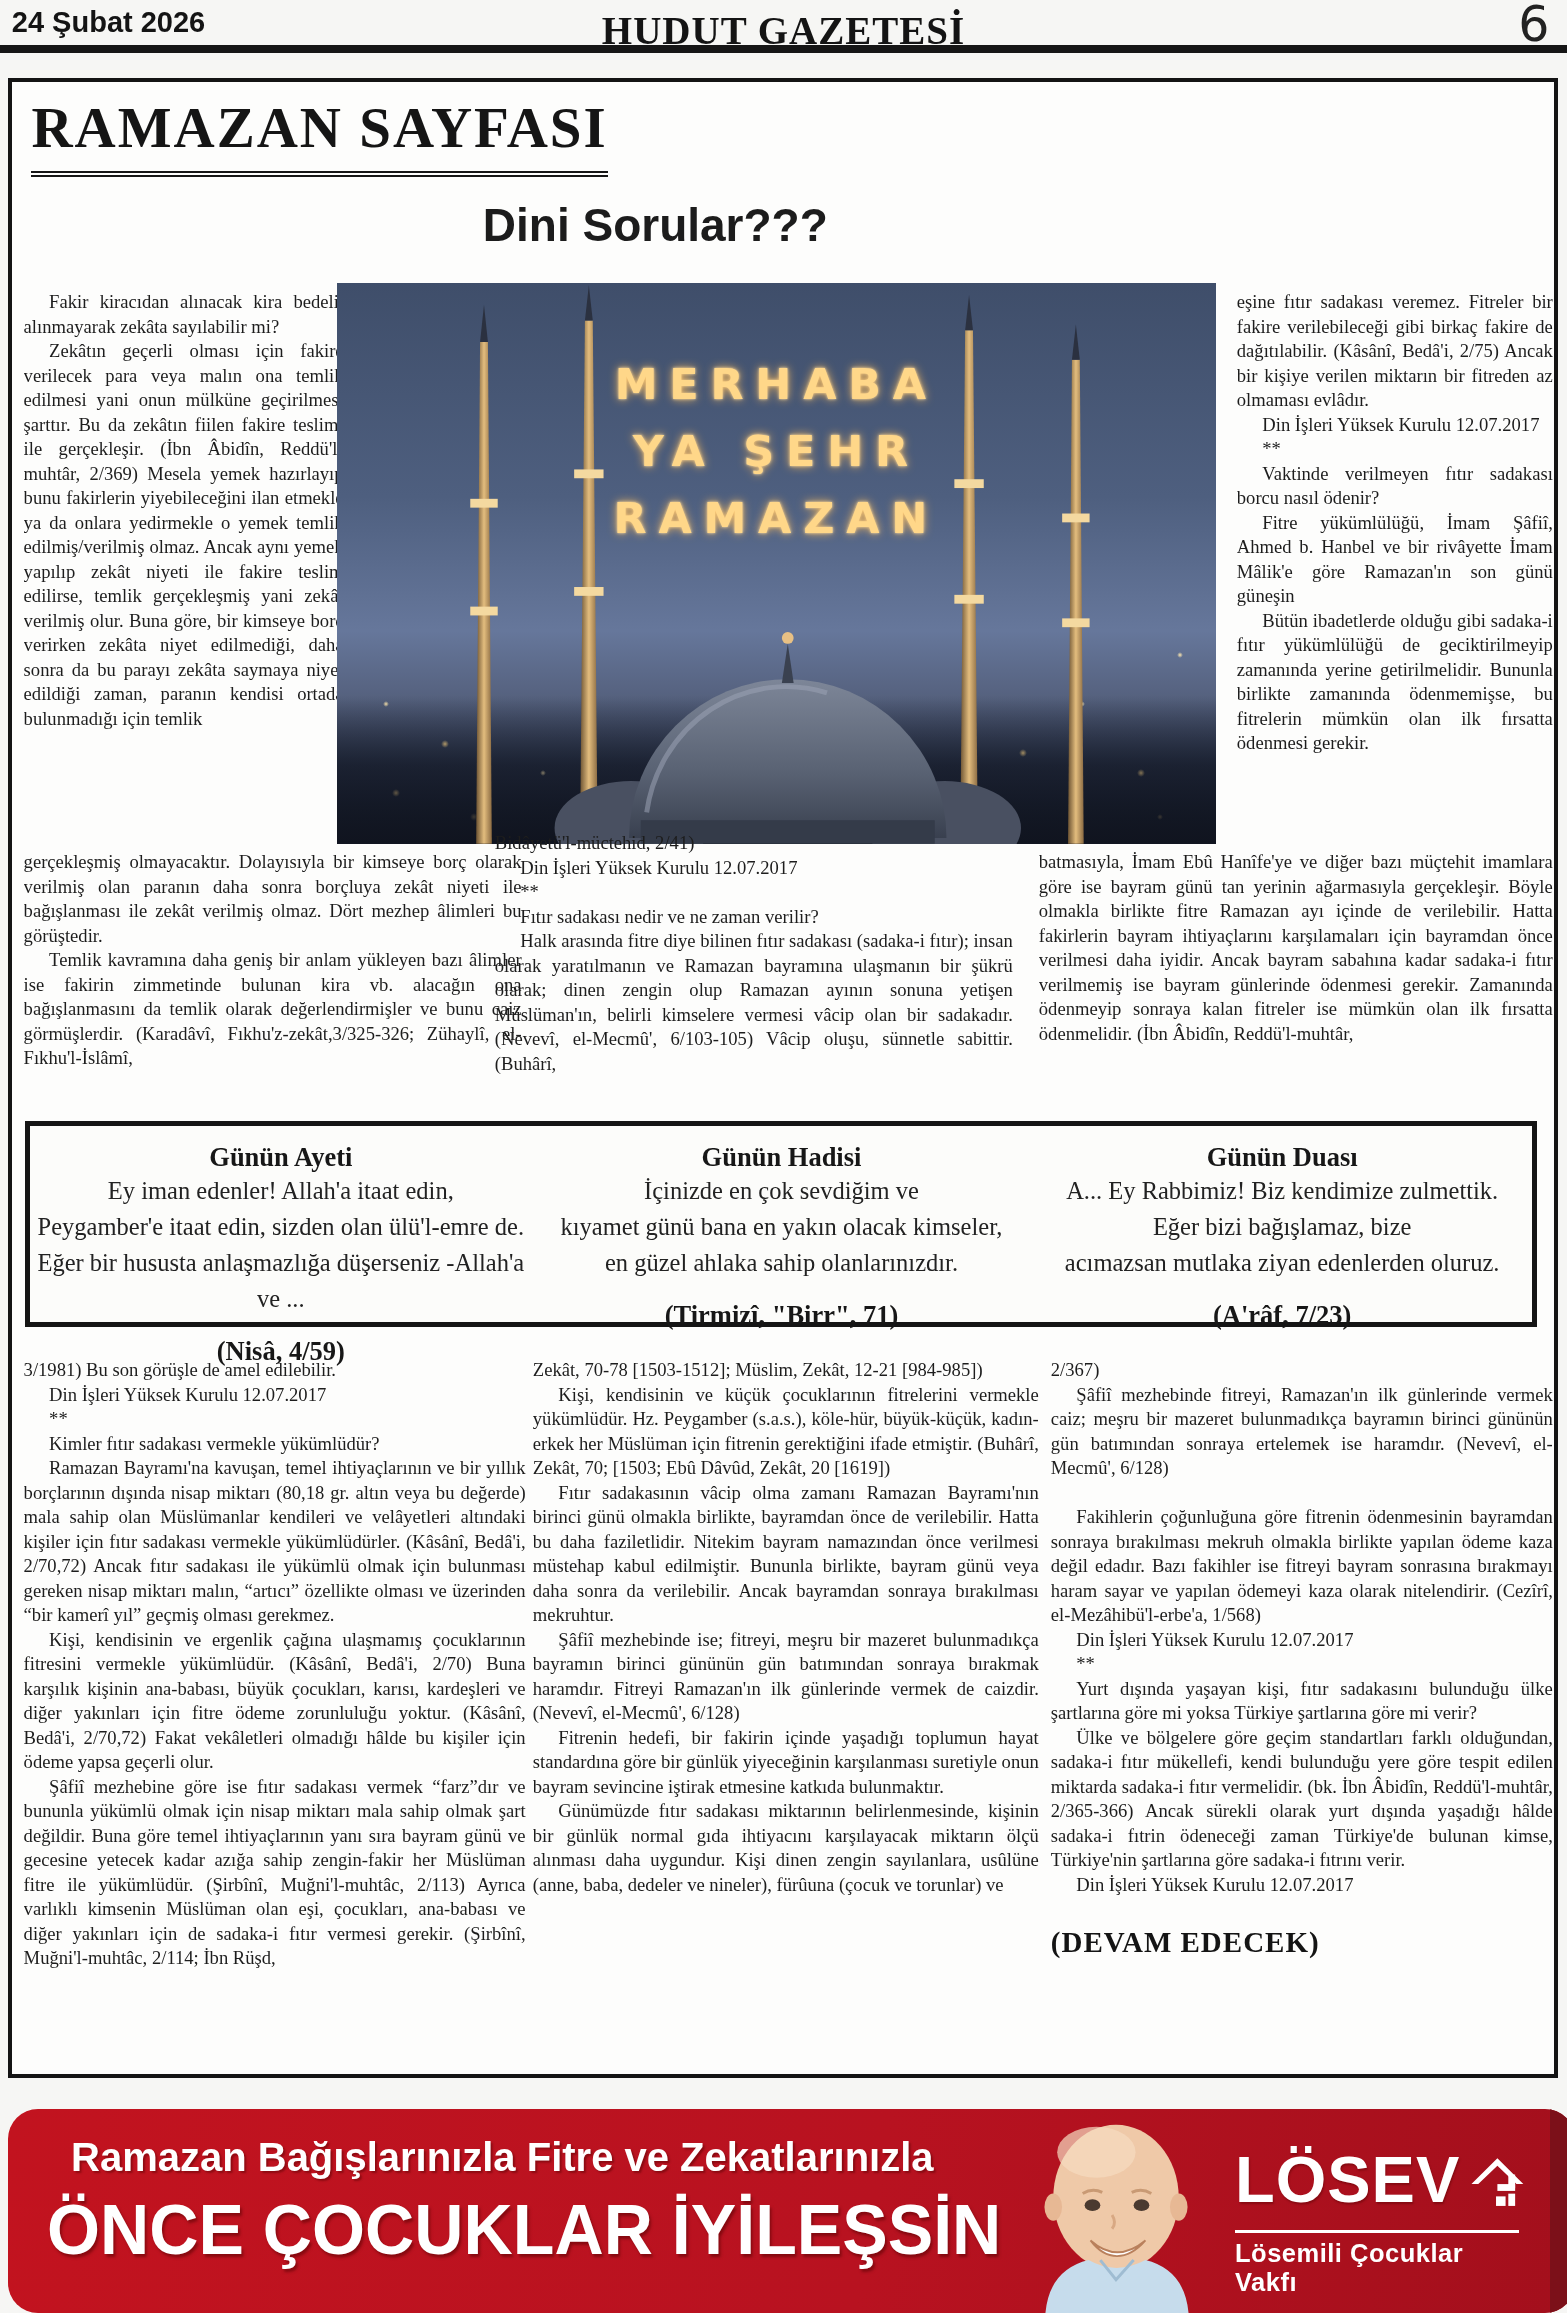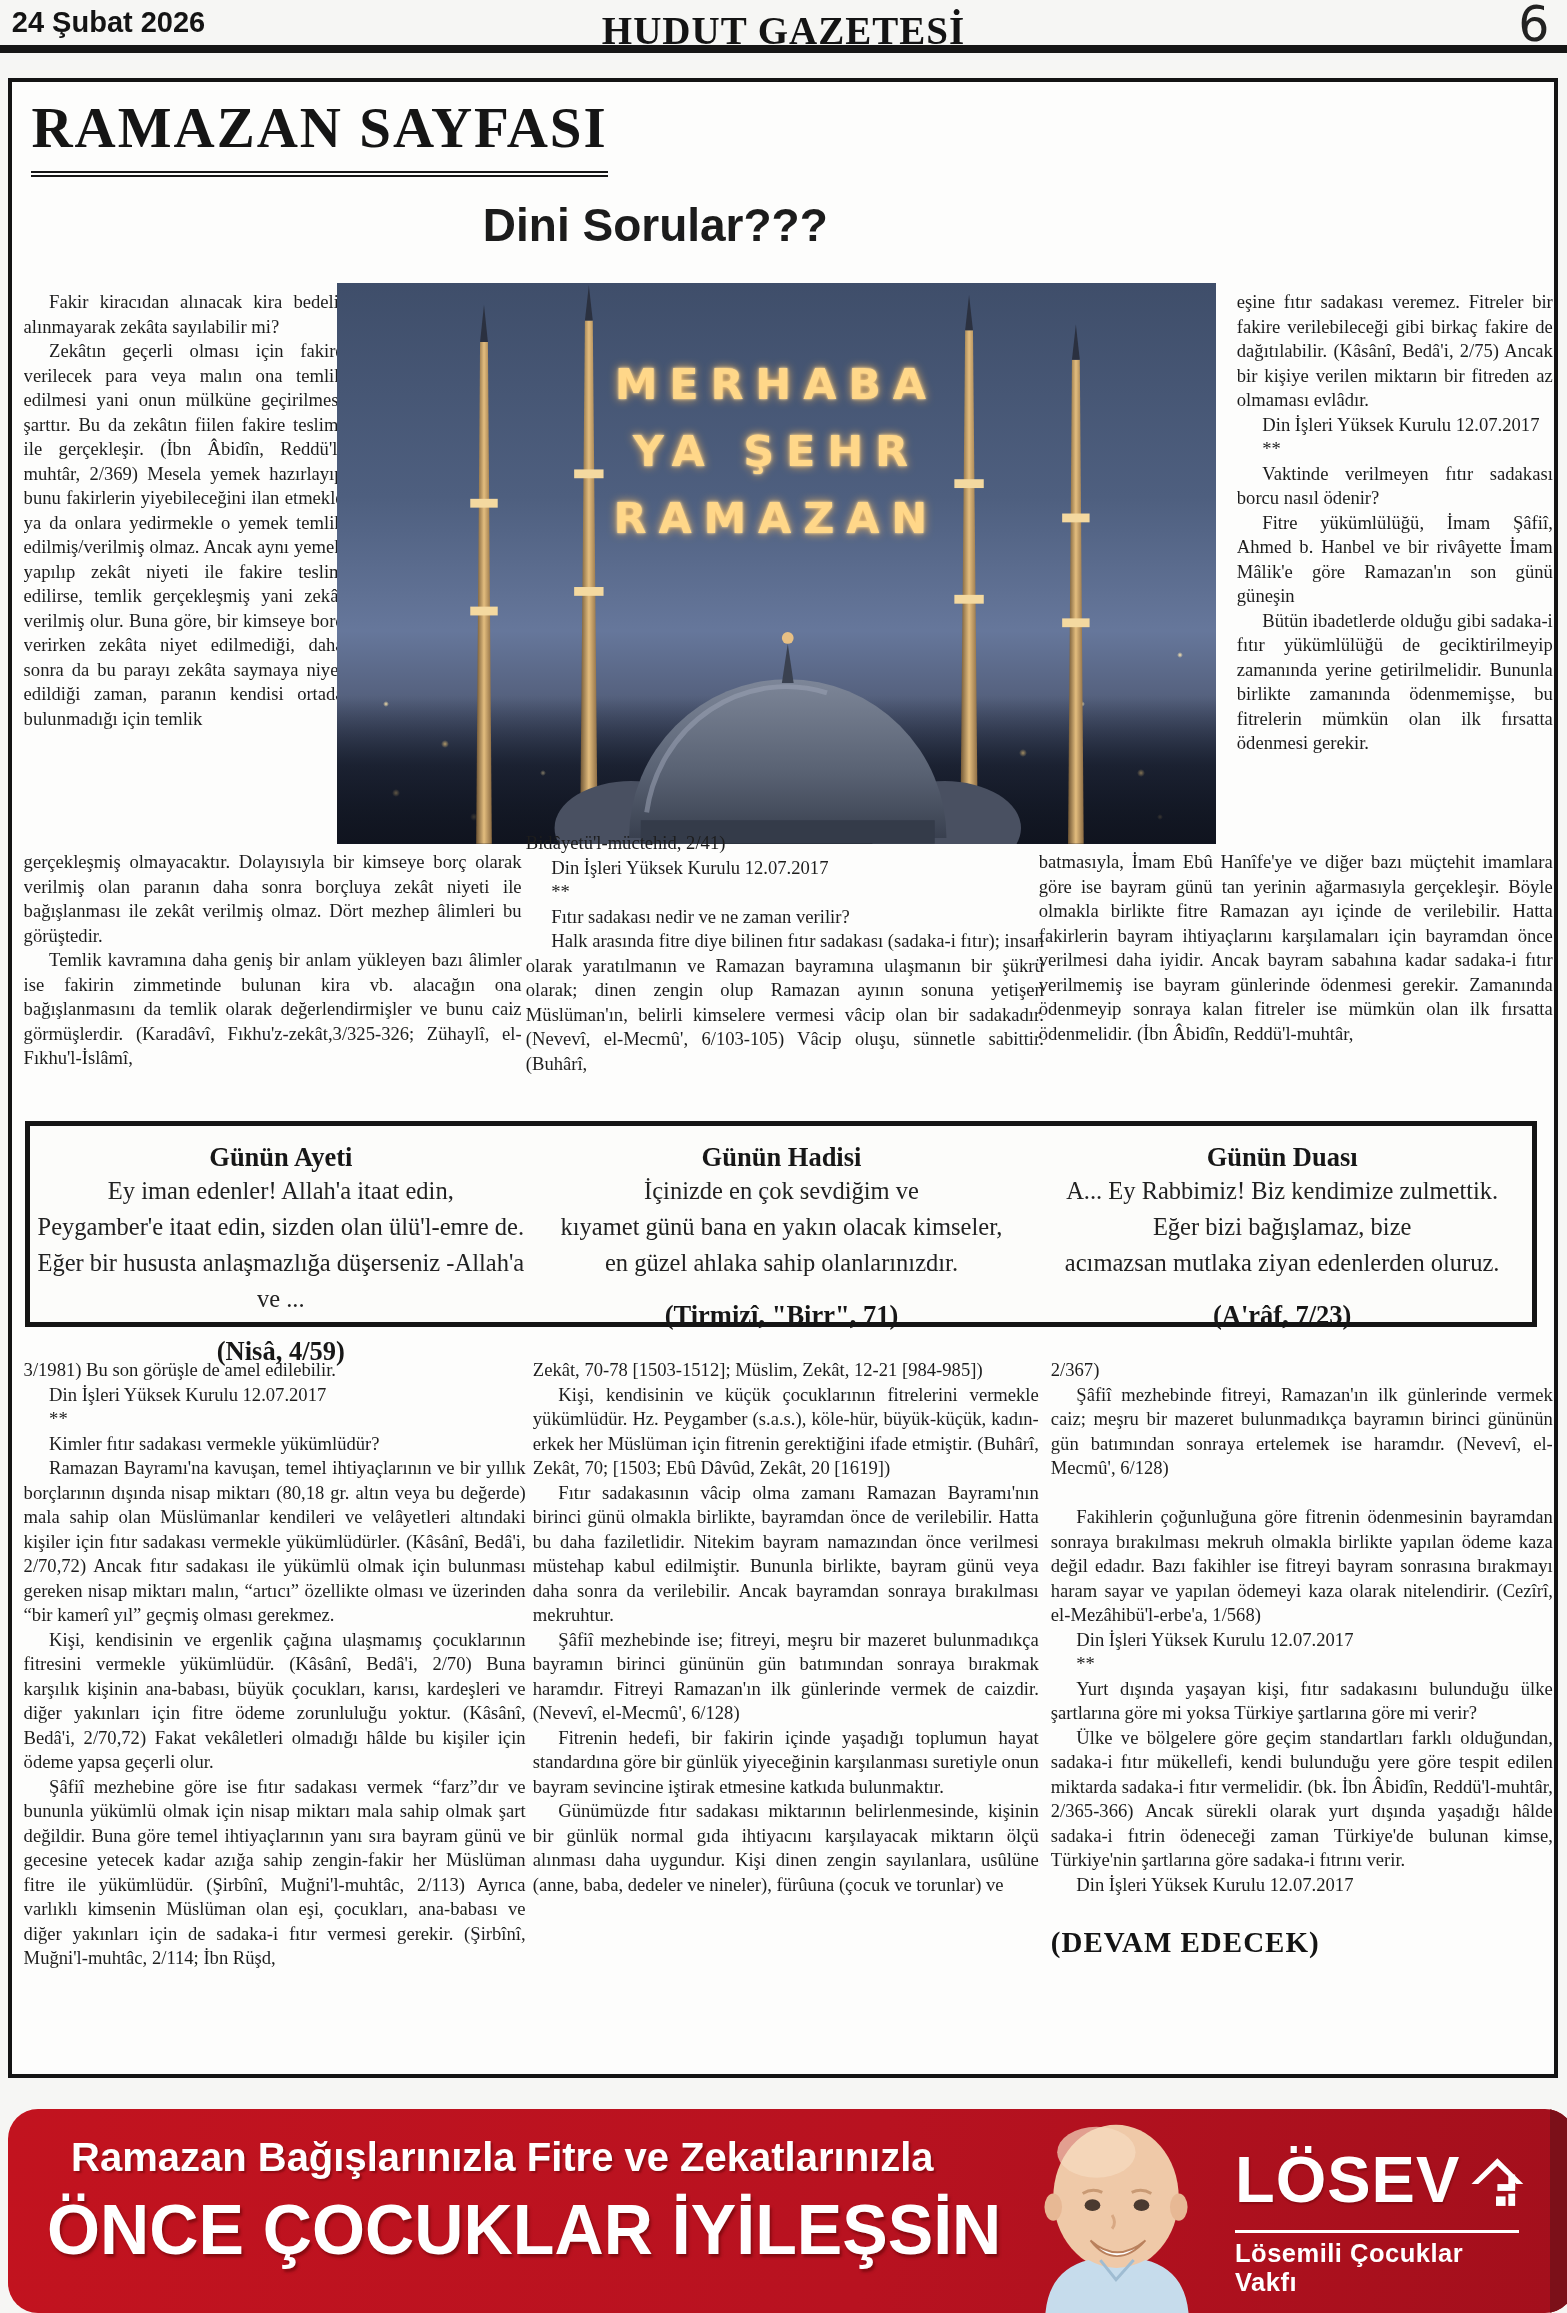--- a/index.html
+++ b/index.html
@@ -20,21 +20,21 @@
   .article-title{position:absolute;left:0;right:255px;top:116px;margin:0;text-align:center;font-family:"Liberation Sans",sans-serif;font-weight:bold;font-size:46px;color:#1c1c1c;}
 
   
   .textcol p{margin:0;text-align:justify;text-indent:25.5px;font-size:18.6px;line-height:24.5px;color:#1d1d1d;}
   .textcol p.noindent{text-indent:0;}
   .textcol p.spacer{height:24.5px;}
 
   .top-left-col{position:absolute;left:11.8px;top:208px;width:320px;height:567px;overflow:hidden;}
   .top-right-col{position:absolute;left:1225px;top:208px;width:316px;height:567px;overflow:hidden;}
   .mid-left{position:absolute;left:11.8px;top:768px;width:498px;height:239px;overflow:hidden;}
-  .mid-center{position:absolute;left:514px;top:749px;width:518px;height:259px;overflow:hidden;}
+  .mid-center{position:absolute;left:483px;top:749px;width:518px;height:259px;overflow:hidden;}
   .mid-right{position:absolute;left:1027px;top:768px;width:514px;height:239px;overflow:hidden;}
 
   
   .photo{position:absolute;left:325px;top:201px;width:879px;height:561px;overflow:hidden;background:
     radial-gradient(circle 2.9px at 59px 510px,#ffd88a 0,rgba(255,216,138,0) 3.9px),
     radial-gradient(circle 2.9px at 137px 534px,#ffd88a 0,rgba(255,216,138,0) 3.9px),
     radial-gradient(circle 2px at 206px 490px,#ffe9b0 0,rgba(255,233,176,0) 2.9px),
     radial-gradient(circle 2.9px at 686px 470px,#ffd88a 0,rgba(255,216,138,0) 3.9px),
     radial-gradient(circle 2px at 745px 421px,#ffe9b0 0,rgba(255,233,176,0) 2.9px),
     radial-gradient(circle 2.9px at 804px 490px,#ffd88a 0,rgba(255,216,138,0) 3.9px),

